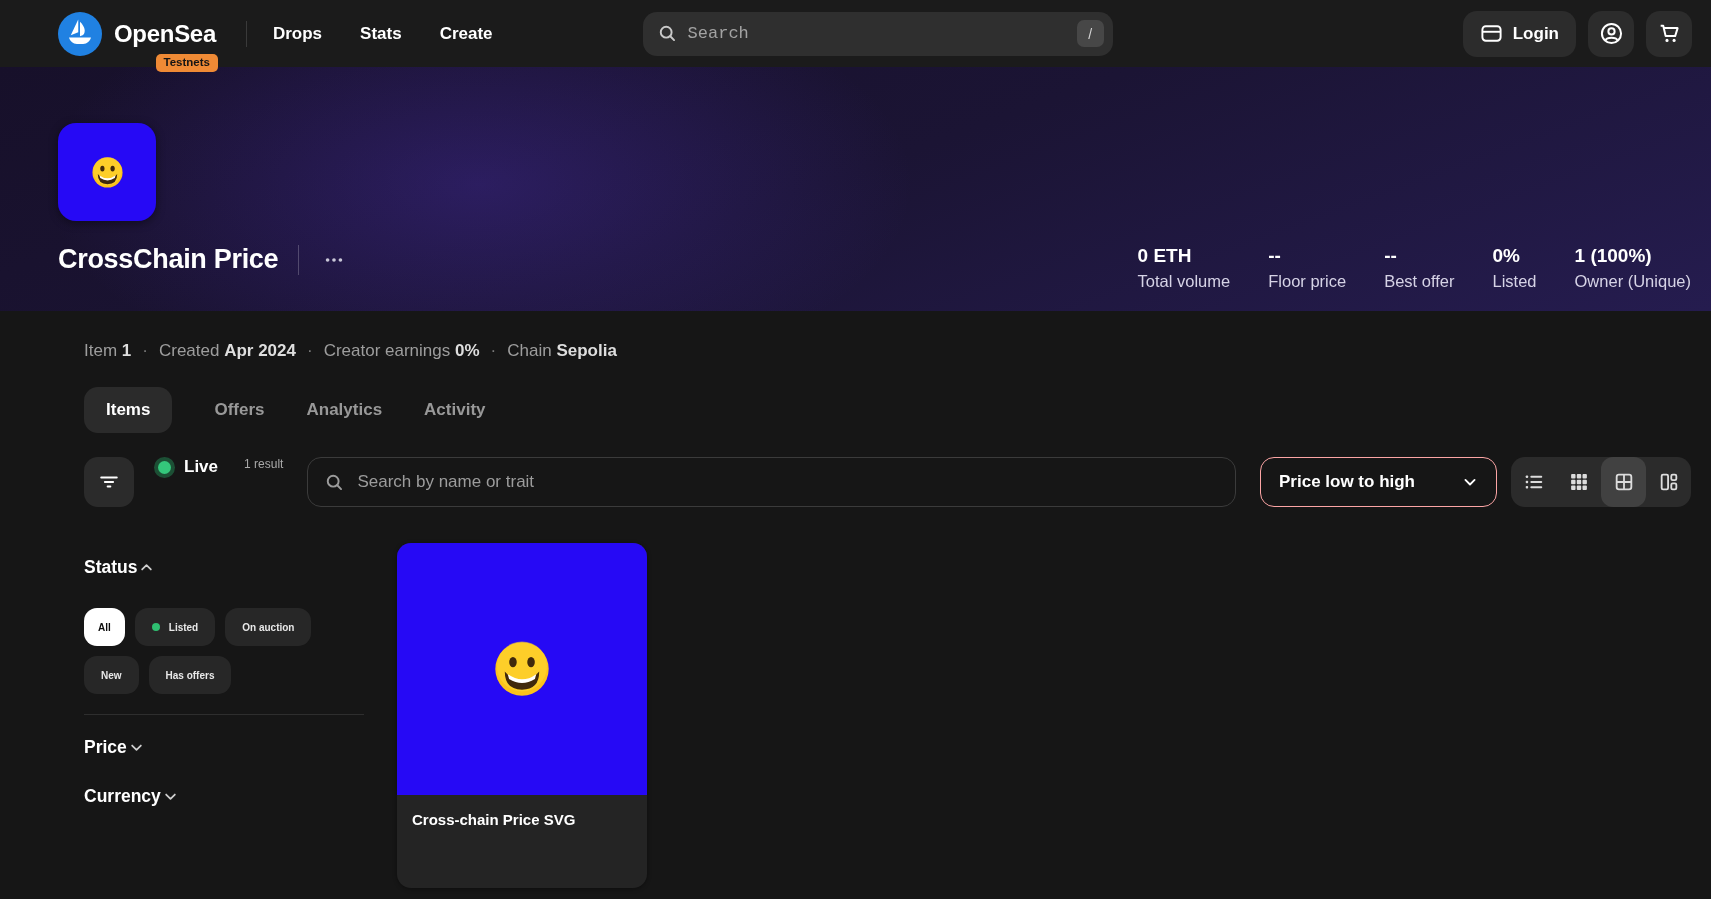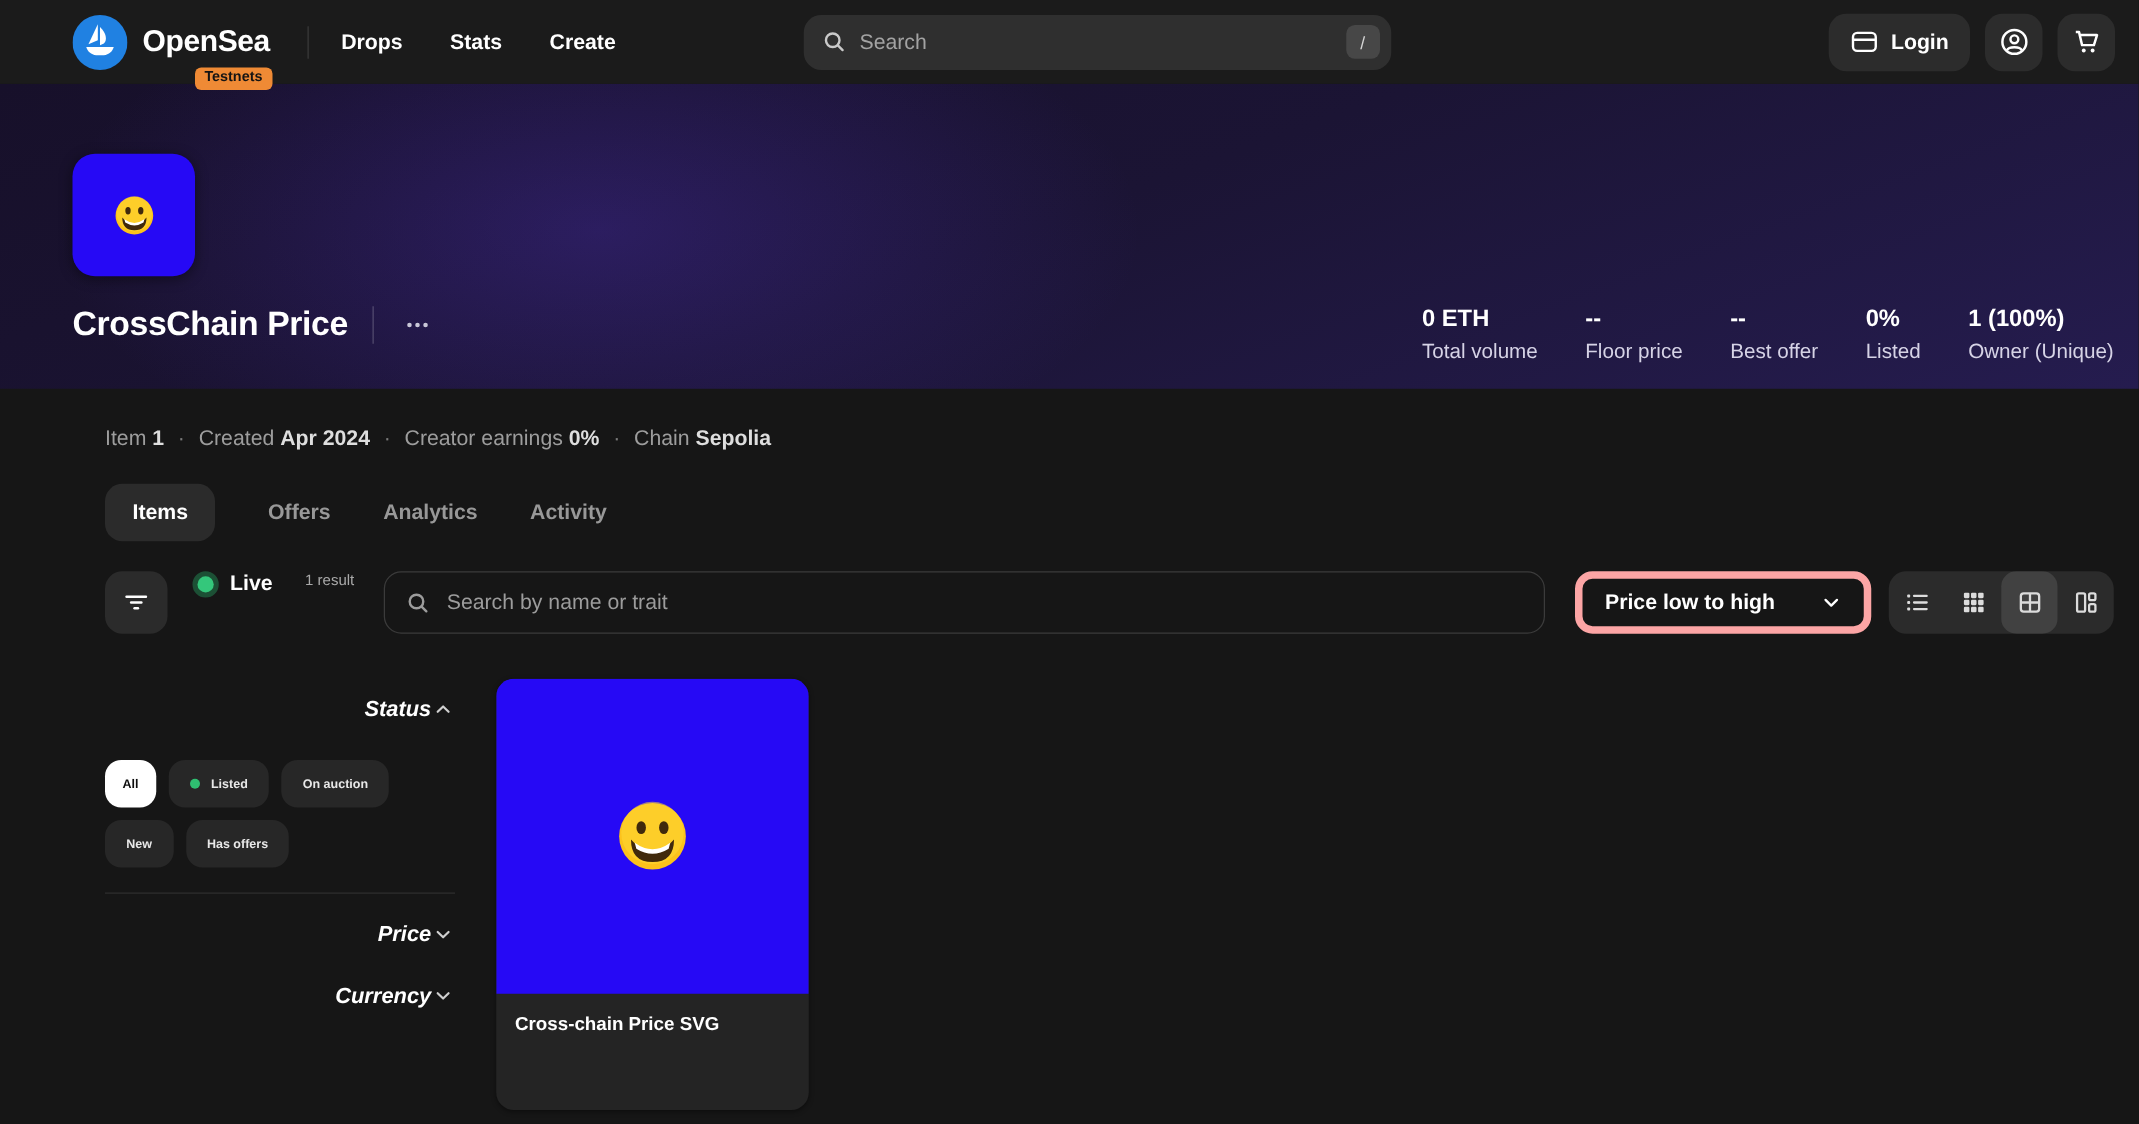--- a/index.html
+++ b/index.html
@@ -28,21 +28,21 @@
   .nav-links { display:flex; align-items:center; gap:38px; }
   .nav-link { font-size:17px; font-weight:700; color:#fff; cursor:pointer; white-space:nowrap; }
 
   .nav-search {
     flex:1; max-width:470px; height:44px; margin:0 auto 0 150px;
     background:#2f2f2f; border-radius:14px; display:flex; align-items:center;
     padding:0 9px 0 14px;
   }
   .nav-search input {
     flex:1; background:transparent; border:none; outline:none; color:#eee;
-    font-size:17px; font-family:Liberation Sans, sans-serif; margin-left:10px;
+    font-size:17px; font-family:Liberation Mono, monospace; margin-left:10px;
   }
   .nav-search input::placeholder { color:#a3a3a3; }
   .shortcut-key {
     width:27px; height:27px; border-radius:7px; background:#474747; color:#d6d6d6;
     display:flex; align-items:center; justify-content:center; font-size:14px;
   }
   .nav-right { display:flex; align-items:center; gap:12px; margin-left:auto; }
   .login-btn {
     height:46px; border-radius:14px; background:#2c2c2c; border:none; color:#fff;
     display:flex; align-items:center; gap:10px; padding:0 17px; cursor:pointer;
@@ -105,42 +105,42 @@
   .toolbar-search {
     flex:1; height:50px; border:1px solid #3b3b3b; border-radius:14px;
     display:flex; align-items:center; padding:0 16px; margin:0 24px; color:#9c9c9c;
   }
   .toolbar-search input {
     flex:1; background:transparent; border:none; outline:none; color:#eee;
     font-size:17px; font-family:inherit; margin-left:12px;
   }
   .toolbar-search input::placeholder { color:#9c9c9c; }
   .sort-btn {
-    width:237px; height:50px; border:6px solid #fca5a5; border-radius:14px;
+    width:237px; height:50px; border:1px solid #fca5a5; border-radius:14px;
     background:transparent; color:#fff; display:flex; align-items:center;
     justify-content:space-between; padding:0 16px 0 18px; cursor:pointer;
     font-size:17px; font-weight:700; font-family:inherit;
   }
   .view-toggles {
     margin-left:14px; background:#2b2b2b; border-radius:14px; display:flex;
     padding:0; height:50px; overflow:hidden;
   }
   .view-toggle {
     width:45px; height:50px; border:none; background:transparent; color:#dcdcdc;
     display:flex; align-items:center; justify-content:center; cursor:pointer;
   }
   .view-toggle.active { background:#414141; border-radius:12px; }
 
   
   .content { margin-top:36px; display:flex; align-items:flex-start; }
   .sidebar { width:280px; flex:0 0 280px; margin-right:33px; }
   .filter-header {
-    display:flex; align-items:center; justify-content:flex-end;
+    display:flex; align-items:center; justify-content:flex-start;
     padding:14px 0; cursor:pointer; background:transparent; border:none; width:100%;
-    color:#fff; font-family:inherit;font-style:italic;
+    color:#fff; font-family:inherit;
   }
   .filter-title { font-size:17.5px; font-weight:700; }
   .chips { display:flex; flex-wrap:wrap; gap:10px; margin-top:16px; }
   .chip {
     height:38px; border-radius:13px; background:#272727; color:#e8e8e8;
     border:none; font-size:10px; font-weight:600; padding:0 17px; cursor:pointer;
     display:flex; align-items:center; gap:9px; font-family:inherit; white-space:nowrap;
   }
   .chip.active { background:#fff; color:#0d0d0d; font-weight:700; padding:0 14px; }
   .chip-dot { width:8px; height:8px; border-radius:50%; background:#2FBF71; }

